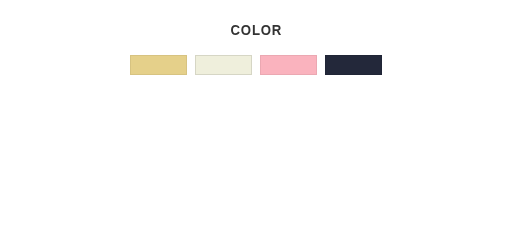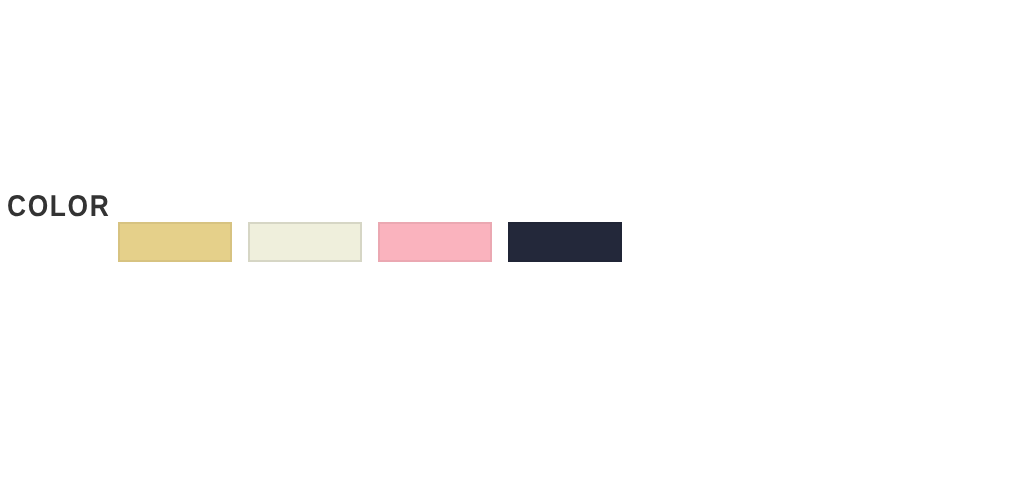--- a/index.html
+++ b/index.html
@@ -11,21 +11,21 @@
     height: 165px;
     background: #ffffff;
     font-family: "Liberation Sans", sans-serif;
     overflow: hidden;
   }
   .panel {
     width: 512px;
     height: 165px;
     box-sizing: border-box;
     display: flex;
-    flex-direction: row;
+    flex-direction: column;
     align-items: center;
     background: #ffffff;
   }
   .panel-title {
     margin: 0;
     padding: 0;
     position: relative;
     top: 21px;
     font-family: "Liberation Sans Narrow", "Liberation Sans", sans-serif;
     font-size: 15px;

